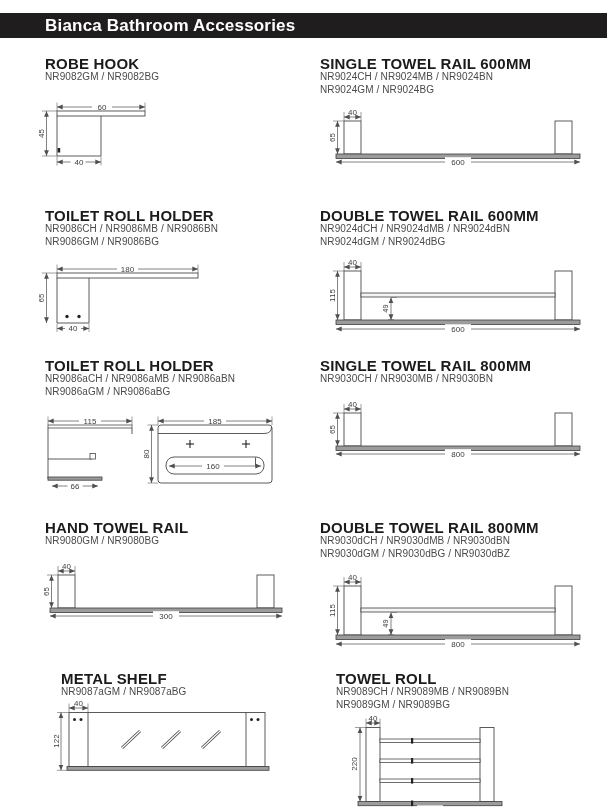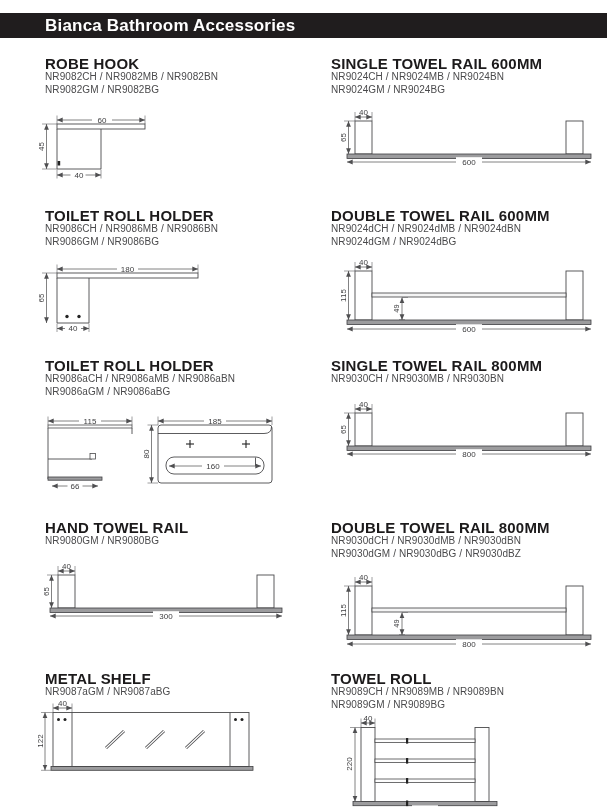--- a/index.html
+++ b/index.html
@@ -1,22 +1,22 @@
 <!DOCTYPE html>
 <html><head>
 <meta charset="utf-8">
 <style>
   html,body{margin:0;padding:0;background:#ffffff;}
   body{width:607px;height:807px;font-family:"Liberation Sans",sans-serif;}
   .page{position:relative;width:607px;height:807px;background:#fff;overflow:hidden;}
   .titlebar{position:absolute;left:0;top:13px;width:607px;height:25px;background:#201d1e;display:flex;align-items:center;}
   .titlebar h1{margin:0 0 0 45px;font-size:17px;font-weight:bold;color:#ffffff;letter-spacing:.2px;}
   .cell{position:absolute;width:268px;}
-  .col-l{left:45px;} .col-r{left:331px;}
-  .r1{top:57px;} .r2{top:209px;} .r3{top:359px;} .r4{top:509px;margin-top:12px;} .r5{top:672px;}
+  .col-l{left:45px;} .col-r{left:320px;}
+  .r1{top:57px;} .r2{top:209px;} .r3{top:359px;} .r4{top:509px;margin-top:12px;} .r5{top:672px;margin-left:16px;}
   .ptitle{margin:0;font-size:15px;font-weight:bold;color:#1c1a1b;line-height:13px;letter-spacing:.2px;}
   .models{font-size:10px;color:#4a4a4c;line-height:13px;letter-spacing:.1px;}
   svg.drawing{display:block;overflow:visible;}
   svg text{font-family:"Liberation Sans",sans-serif;font-size:8px;fill:#3d3d3f;}
   svg text.small{font-size:7.5px;}
   .dim{stroke:#58585a;stroke-width:.75;fill:none;}
   .ext{stroke:#6a6a6c;stroke-width:.65;fill:none;}
   .shape{stroke:#4a4a4c;stroke-width:.9;fill:#ffffff;}
   .shape2{stroke:#4a4a4c;stroke-width:.8;fill:#fdfdfd;}
   .bar{stroke:#3f3f41;stroke-width:.8;fill:#9c9c9e;}
@@ -44,21 +44,20 @@
 </svg>
 
 <div class="page">
 
   <header class="titlebar">
     <h1>Bianca Bathroom Accessories</h1>
   </header>
 
   <section class="cell col-l r1">
     <h2 class="ptitle">ROBE HOOK</h2>
-    <div class="models">NR9082CH / NR9082MB / NR9082BN</div>
     <div class="models">NR9082GM / NR9082BG</div>
     <svg class="drawing m16 ml-8" width="132" height="70" viewBox="0 0 132 70">
       <line class="ext" x1="20" y1="3.5" x2="20" y2="12"></line>
         <line class="ext" x1="108" y1="3.5" x2="108" y2="12"></line>
       <line class="dim" x1="20" y1="8" x2="108" y2="8" marker-start="url(#arr)" marker-end="url(#arr)"></line>
       <rect class="txtbg" x="55" y="3.5" width="20" height="9"></rect>
       <text x="65" y="11" text-anchor="middle">60</text>
       <rect class="shape" x="20" y="12" width="88" height="5"></rect>
       <line class="ln" x1="20" y1="17" x2="20" y2="57"></line>
       <line class="ln" x1="64" y1="17" x2="64" y2="57"></line>

